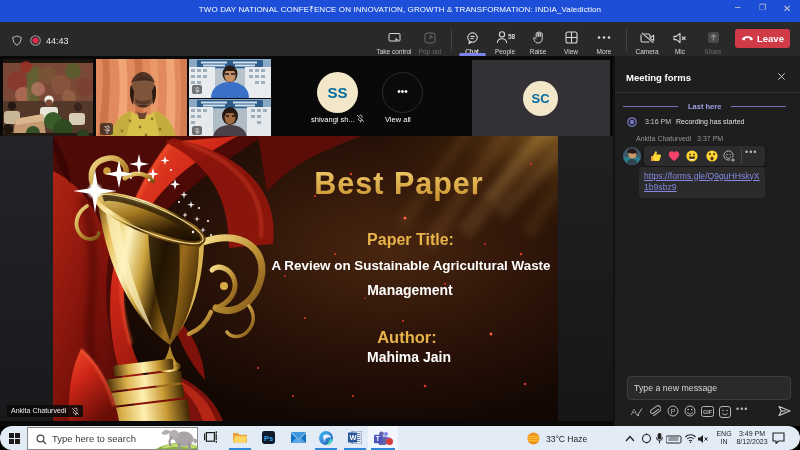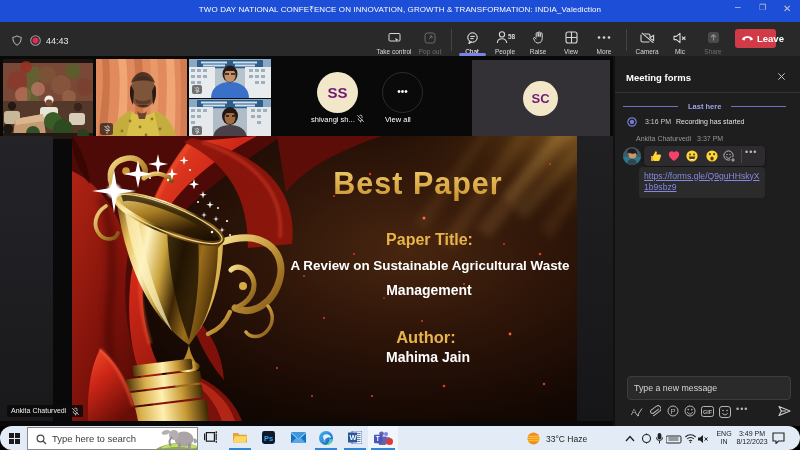--- a/index.html
+++ b/index.html
@@ -12,22 +12,22 @@
   .winbtn { color:#c8c8c8; font-size:10px; top:4px; }
 
   #toolbar { left:0; top:22px; width:800px; height:34px; background:#2a292a; }
   .tbtn { text-align:center; color:#d8d8d8; }
   .tbtn .lbl { font-size:6.5px; color:#d8d8d8; display:block; margin-top:0; line-height:7px; }
   .tbtn.dim, .tbtn.dim .lbl { color:#6d6d6d; }
   .vsep { width:1px; height:22px; background:#454445; top:7px; }
 
   #stage { left:0; top:56px; width:613px; height:370px; background:#09090a; overflow:hidden; }
   .vid { top:3px; overflow:hidden; background:#222; }
-  #slide { left:53px; top:80px; width:579px; height:285px;padding-left:19px; }
-  .circle { border-radius:50%; background:#f2e7c9; color:#701a75; text-align:center; }
+  #slide { left:53px; top:80px; width:579px; height:285px; }
+  .circle { border-radius:50%; background:#f2e7c9; color:#0369a1; text-align:center; }
 
   #chat { left:613px; top:56px; width:187px; height:370px; background:#1f1e1f; border-left:2px solid #111; }
 
   #taskbar { left:0; top:426px; width:800px; height:24px; background:#e3ecf6;border-radius:12px; }
   .tb-ic { top:5px; }
 </style>
 </head>
 <body>
 
 <div id="titlebar" class="abs">
@@ -128,21 +128,21 @@
   </div>
 
   <div class="tbtn dim abs" style="left:698px;top:8px;width:30px;">
     <svg width="13" height="13" viewBox="0 0 13 13">
         <rect x="1" y="1" width="11" height="11" rx="2.5" fill="#4b4a4b"></rect>
         <path d="M6.5 9.5 V4 M6.5 3.6 L4.2 6 M6.5 3.6 L8.8 6" stroke="#8d8d8d" stroke-width="1.2" fill="none"></path>
       </svg>
     <span class="lbl">Share</span>
   </div>
 
-  <div class="abs" style="left:735px;top:7px;width:41px;height:19px;background:#d13a47;border-radius:3px;color:#fff;">
+  <div class="abs" style="left:735px;top:7px;width:55px;height:19px;background:#d13a47;border-radius:3px;color:#fff;">
     <svg class="abs" style="left:6px;top:5.5px;" width="13" height="7" viewBox="0 0 13 7">
         <path d="M1.2 4.8 C1 2.6 3.4 1.2 6.5 1.2 C9.6 1.2 12 2.6 11.8 4.8 L9.4 5.4 L8.6 3.4 C7.2 3 5.8 3 4.4 3.4 L3.6 5.4 Z" fill="#fff"></path>
       </svg>
     <span class="abs" style="left:22px;top:4px;font-size:9.5px;font-weight:bold;">Leave</span>
   </div>
 </div>
 
 <div id="stage" class="abs">
   <div class="vid abs" style="left:3px;width:90px;height:80px;">
     <svg width="90" height="80" viewBox="0 0 90 80">

